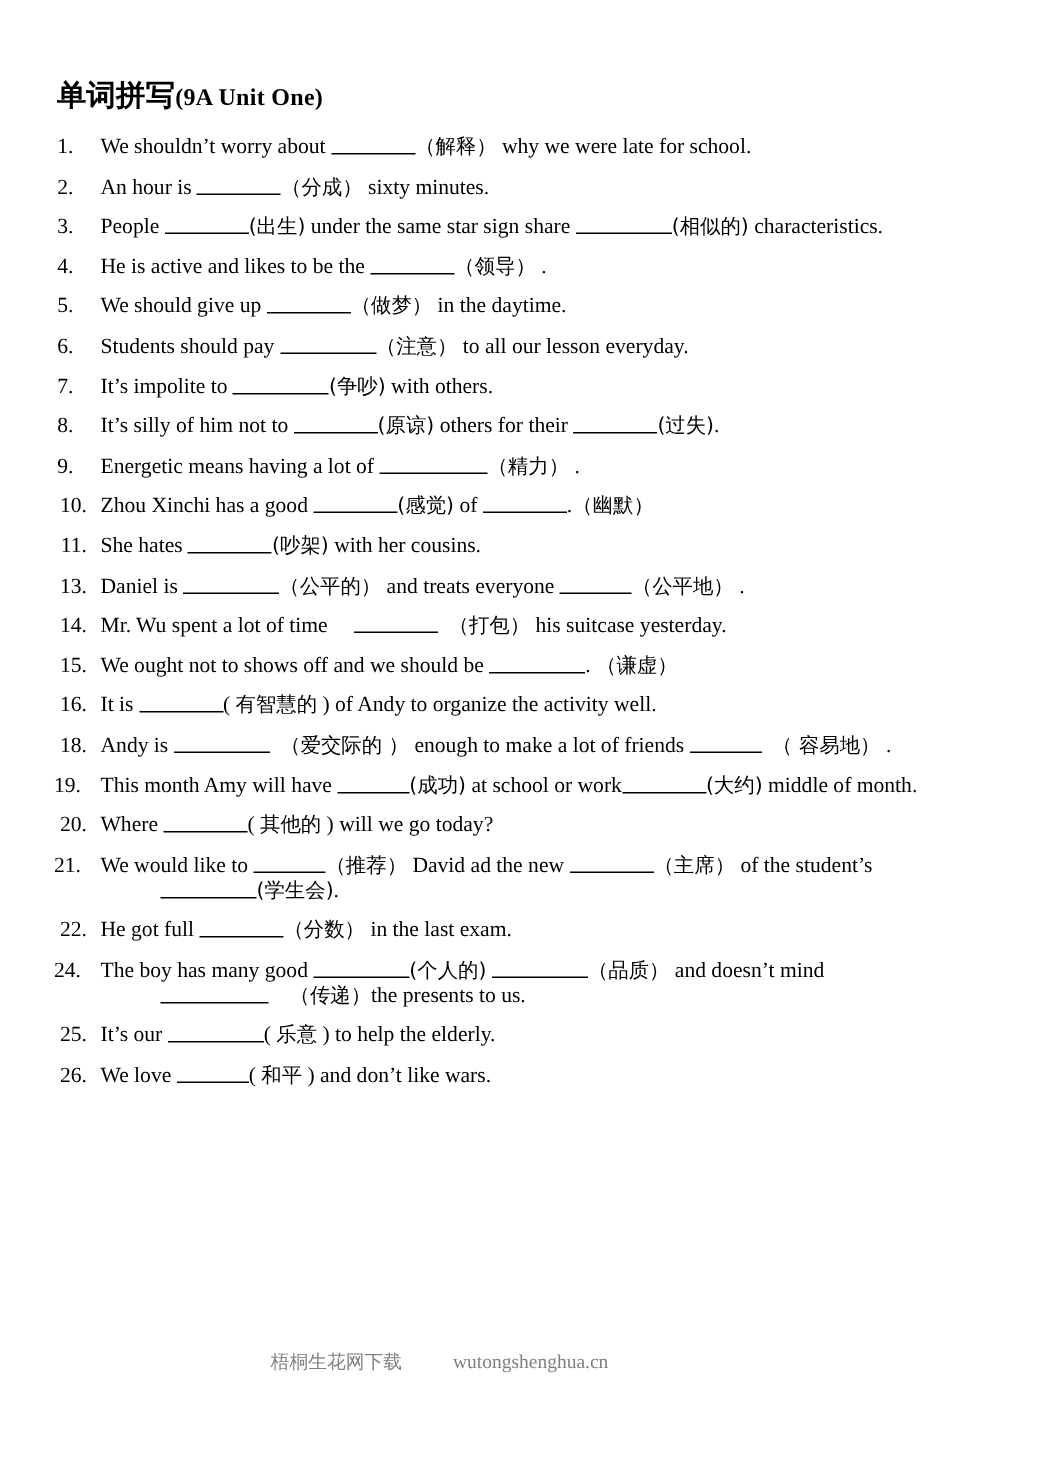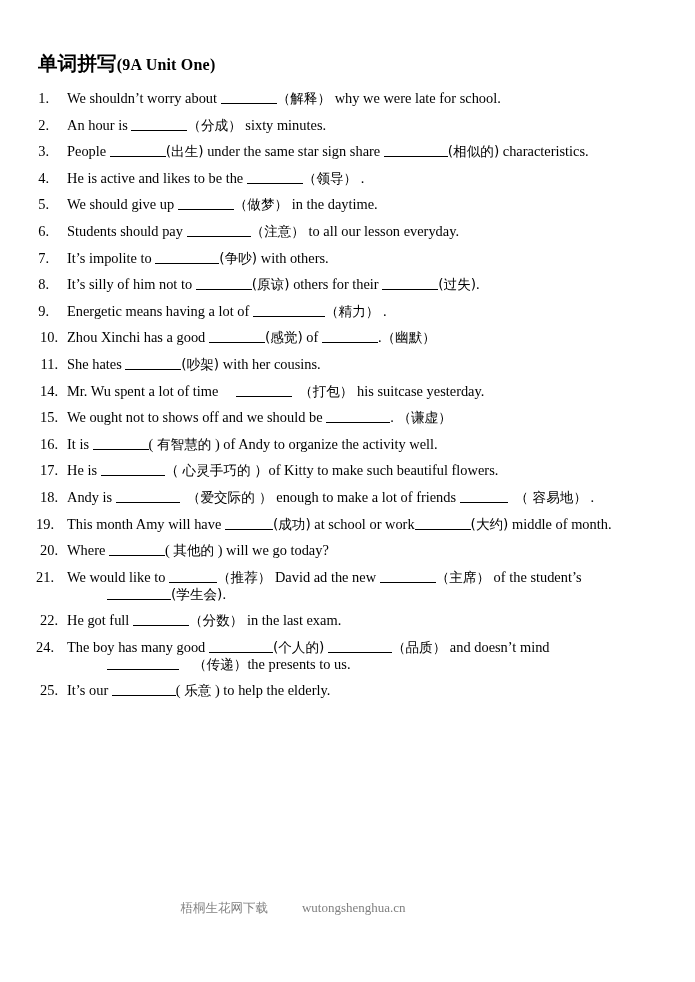--- a/index.html
+++ b/index.html
@@ -185,34 +185,34 @@
       </div>
       <div class="q">
         <span class="num">10.</span>
         <span class="body"><span>Zhou Xinchi has a good </span><span class="blank b-md"></span><span class="cnchar">(感觉)</span><span> of </span><span class="blank b-md"></span><span>.</span><span class="cnchar">（幽默）</span></span>
       </div>
       <div class="q">
         <span class="num">11.</span>
         <span class="body"><span>She hates </span><span class="blank b-md"></span><span class="cnchar">(吵架)</span><span> with her cousins.</span></span>
       </div>
       <div class="q">
+        <span class="num">13.</span>
+        <span class="body"><span>Daniel is </span><span class="blank b-lg"></span><span class="cnchar">（公平的）</span><span> and treats everyone </span><span class="blank b-sm"></span><span class="cnchar">（公平地）</span><span> .</span></span>
+      </div>
+      <div class="q">
         <span class="num">14.</span>
         <span class="body"><span>Mr. Wu spent a lot of time </span><span class="sp2"></span><span class="blank b-md"></span><span class="sp"></span><span class="cnchar">（打包）</span><span> his suitcase yesterday.</span></span>
       </div>
       <div class="q">
         <span class="num">15.</span>
         <span class="body"><span>We ought not to shows off and we should be </span><span class="blank b-lg"></span><span>. </span><span class="cnchar">（谦虚）</span></span>
       </div>
       <div class="q">
         <span class="num">16.</span>
         <span class="body"><span>It is </span><span class="blank b-md"></span><span>( </span><span class="cnchar">有智慧的</span><span> ) of Andy to organize the activity well.</span></span>
-      </div>
-      <div class="q">
-        <span class="num">17.</span>
-        <span class="body"><span>He is </span><span class="blank b-lg"></span><span>（ </span><span class="cnchar">心灵手巧的</span><span> ）of Kitty to make such beautiful flowers.</span></span>
       </div>
       <div class="q">
         <span class="num">18.</span>
         <span class="body"><span>Andy is </span><span class="blank b-lg"></span><span class="sp"></span><span class="cnchar">（爱交际的 ）</span><span> enough to make a lot of friends </span><span class="blank b-sm"></span><span class="sp"></span><span class="cnchar">（ 容易地）</span><span> .</span></span>
       </div>
       <div class="q justify">
         <span class="num">19.</span>
         <span class="body"><span>This month Amy will have </span><span class="blank b-sm"></span><span class="cnchar">(成功)</span><span> at school or work</span><span class="blank b-md"></span><span class="cnchar">(大约)</span><span> middle of month.</span></span>
       </div>
       <div class="q">
@@ -228,19 +228,23 @@
         <span class="body"><span>He got full </span><span class="blank b-md"></span><span class="cnchar">（分数）</span><span> in the last exam.</span></span>
       </div>
       <div class="q justify">
         <span class="num">24.</span>
         <span class="body"><span>The boy has many good </span><span class="blank b-lg"></span><span class="cnchar">(个人的)</span><span> </span><span class="blank b-lg"></span><span class="cnchar">（品质）</span><span> and doesn’t mind</span><span class="wrapline"></span><span class="sp4"></span><span class="blank b-xl"></span><span class="sp2"></span><span class="cnchar">（传递）</span><span>the presents to us.</span></span>
       </div>
       <div class="q">
         <span class="num">25.</span>
         <span class="body"><span>It’s our </span><span class="blank b-lg"></span><span>( </span><span class="cnchar">乐意</span><span> ) to help the elderly.</span></span>
       </div>
+      <div class="q">
+        <span class="num">26.</span>
+        <span class="body"><span>We love </span><span class="blank b-sm"></span><span>( </span><span class="cnchar">和平</span><span> ) and don’t like wars.</span></span>
+      </div>
     </div>
 
   <div class="footer">
     <span class="fcn">梧桐生花网下载</span><span class="furl">wutongshenghua.cn</span>
   </div>
 
 </div>
 
 </body></html>

